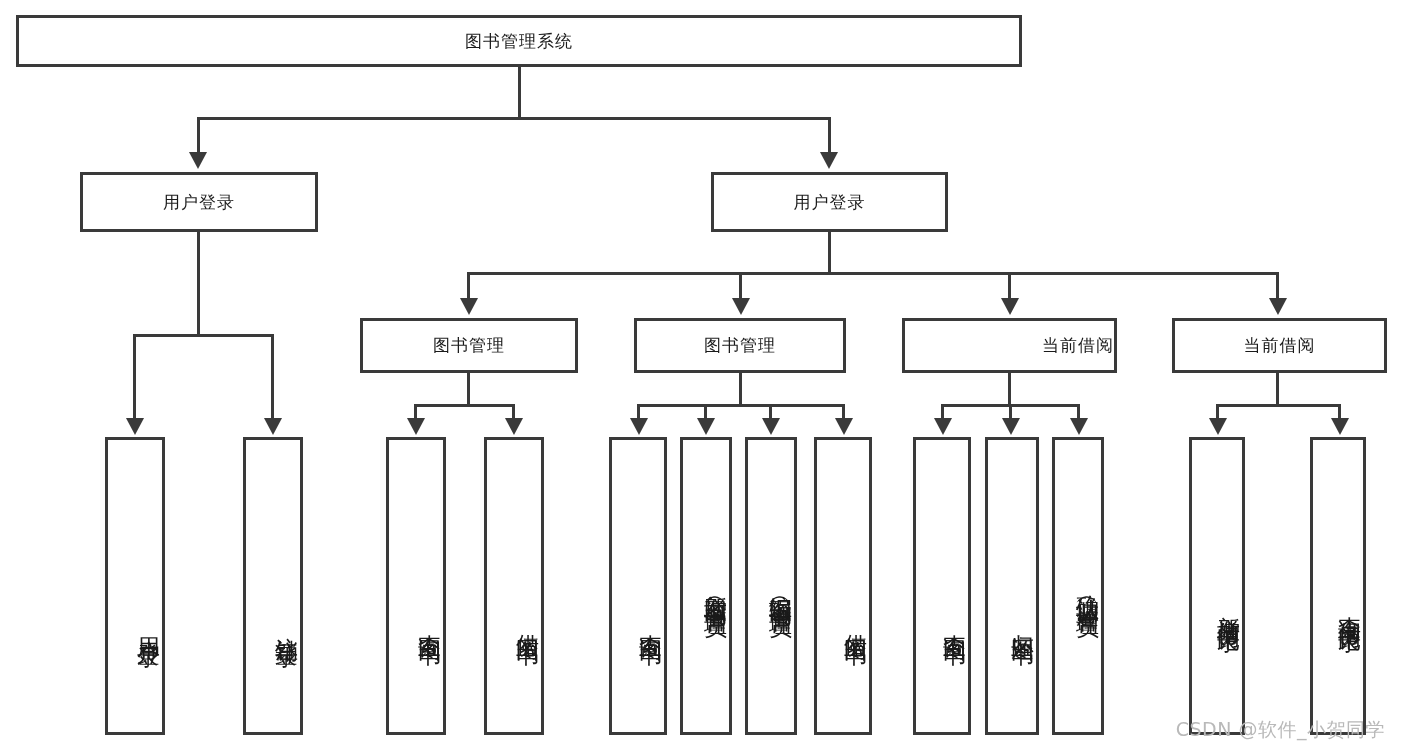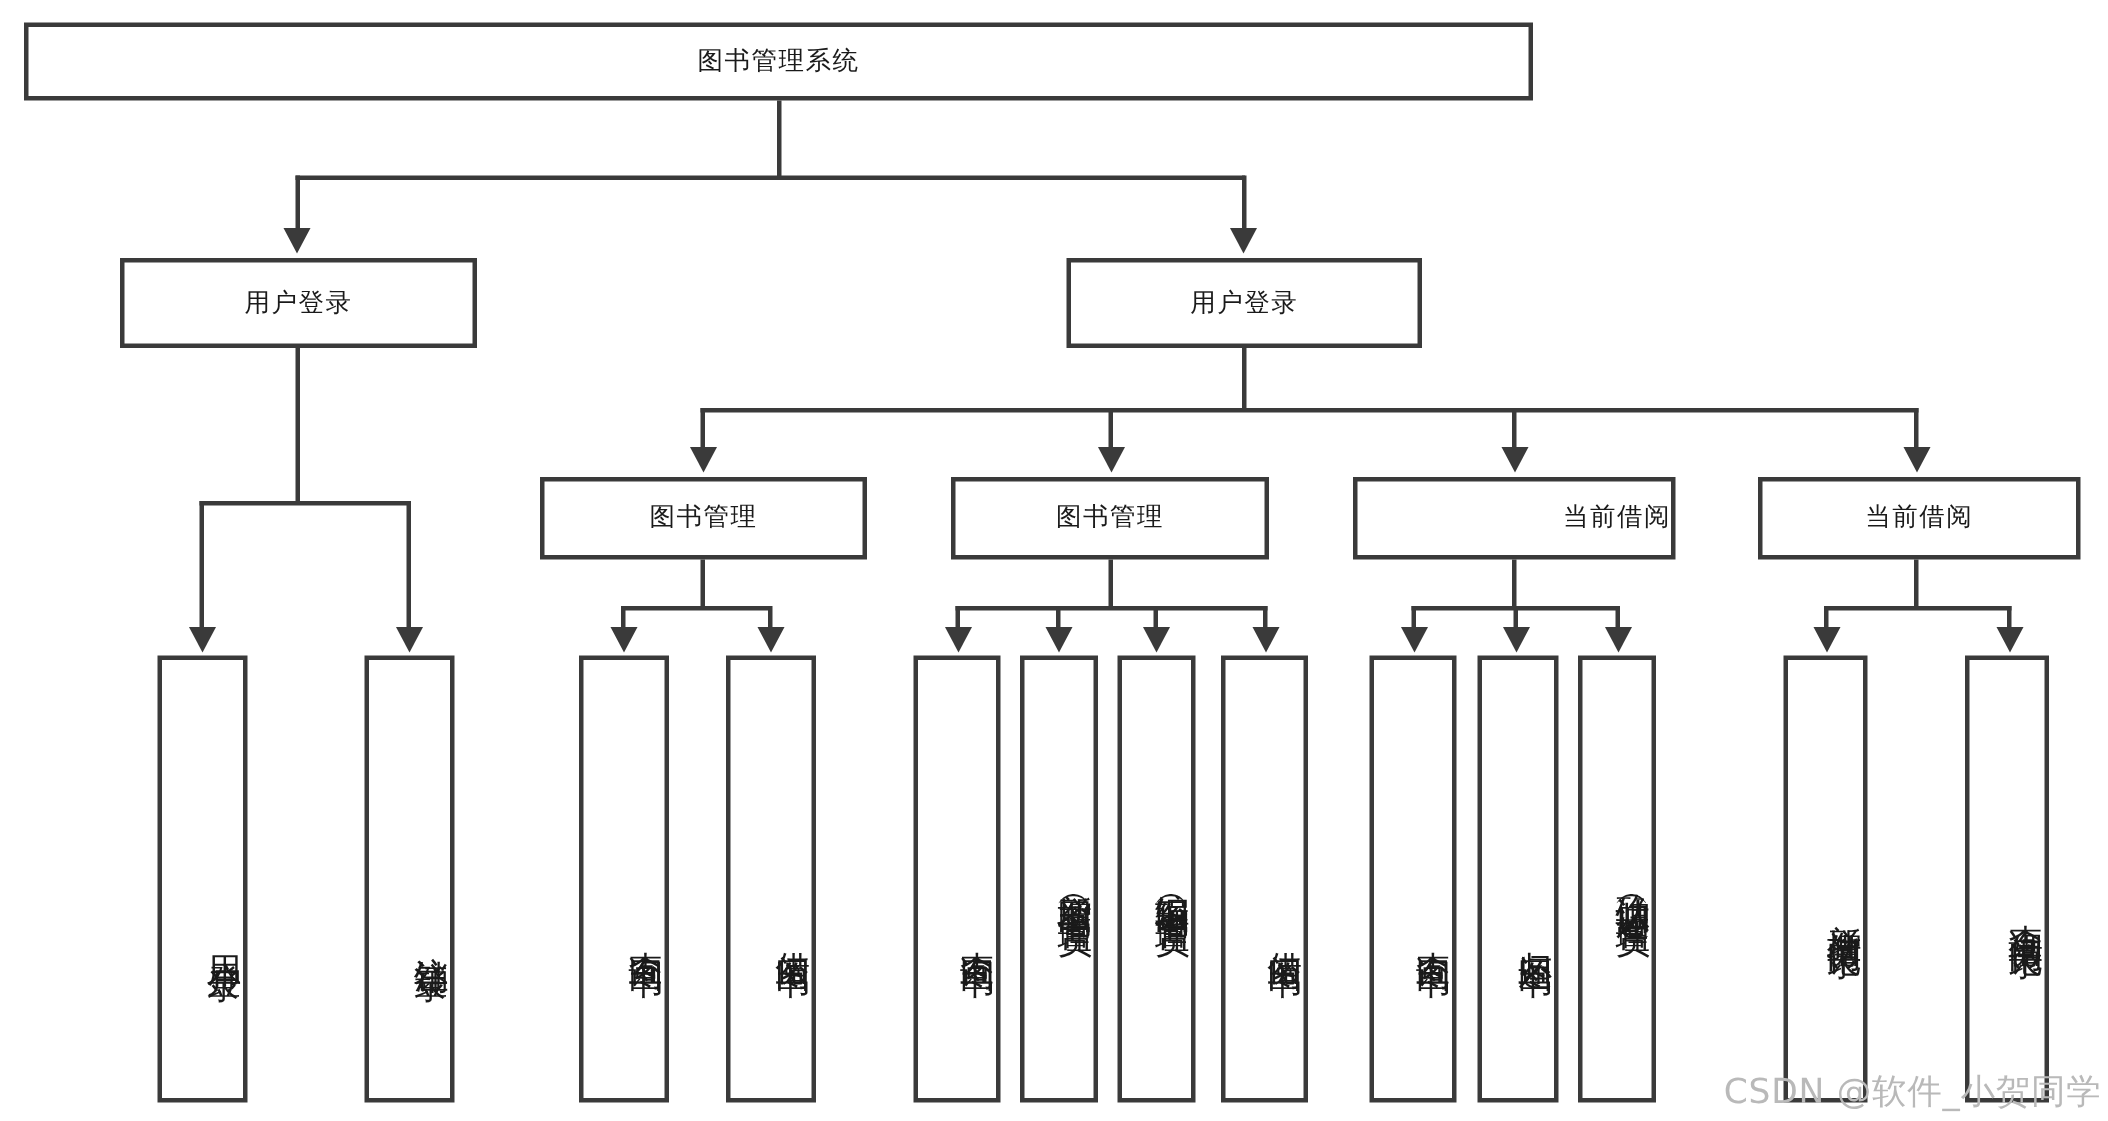--- a/index.html
+++ b/index.html
@@ -65,23 +65,23 @@
     position: absolute;
     width: 0;
     height: 0;
     border-left: 9px solid transparent;
     border-right: 9px solid transparent;
     border-top: 17px solid #3a3a3a;
   }
   
   #watermark {
     position: absolute;
-    right: 4px;
+    right: 20px;
     bottom: 4px;
-    font-size: 23px;
+    font-size: 19px;
     color: #b9b9b9;
     white-space: nowrap;
     letter-spacing: 0.5px;
   }
 </style>
 </head>
 <body>
 
 <div id="canvas">
 

